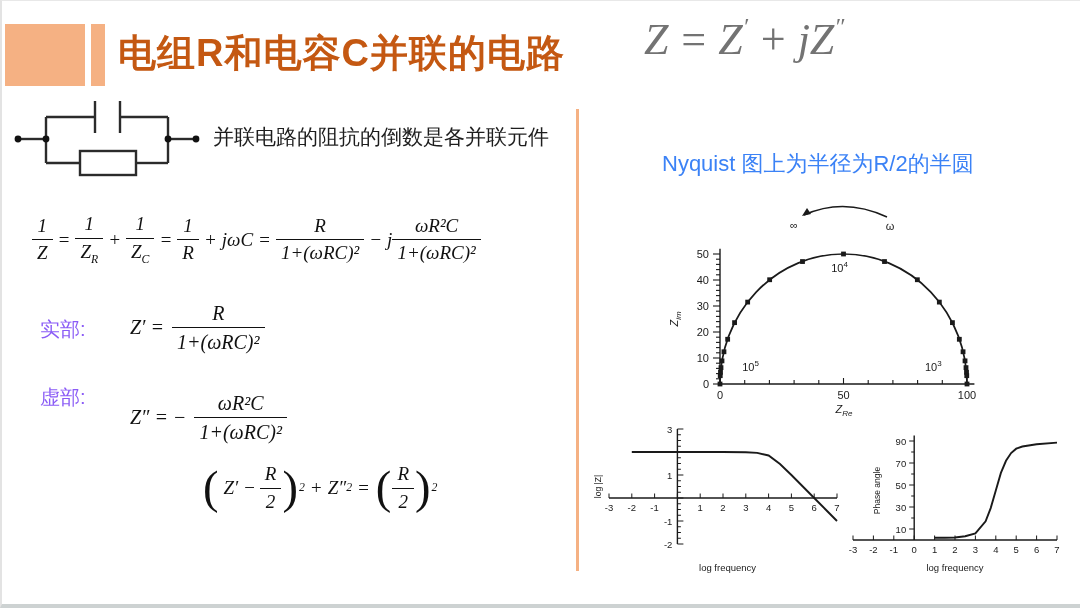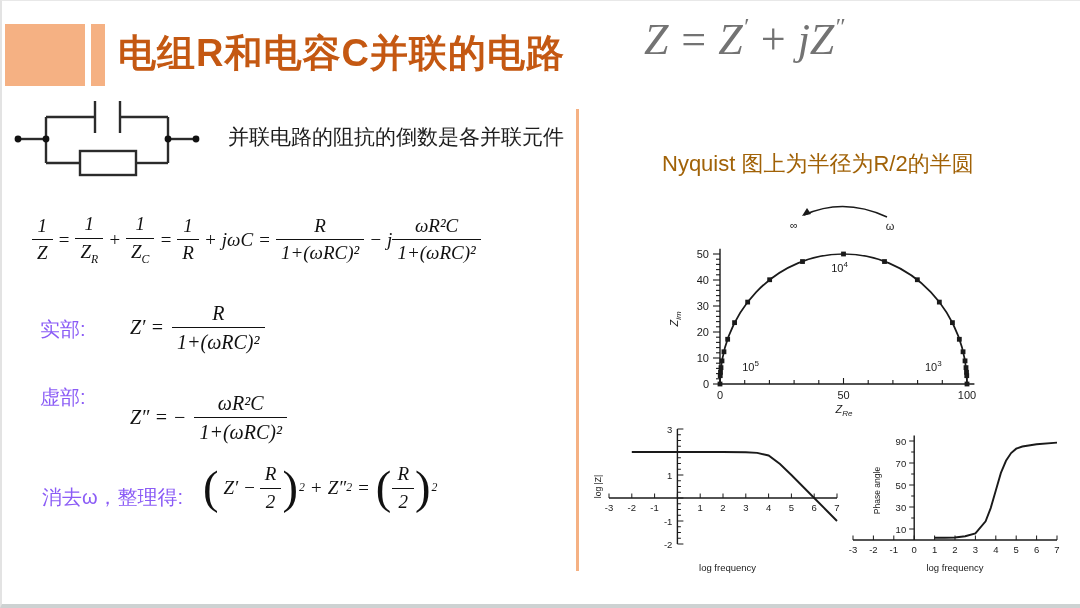--- a/index.html
+++ b/index.html
@@ -21,21 +21,21 @@
   .frac .num{display:block;padding:0 5px 2px;border-bottom:1.4px solid #111;}
   .frac .den{display:block;padding:2px 5px 0;}
   .op{padding:0 5px;}
   sub{font-size:0.62em;}
   .bigp{font-style:normal;font-weight:300;font-size:245%;line-height:0;vertical-align:middle;padding:0 1px;}
   .psup{font-size:62%;vertical-align:1.25em;}
   .cjk-label{font-size:20px;color:#8b5cf6;}
   .note-text{font-size:20px;color:#1d1d1d;white-space:nowrap;}
   .intro{font-size:21px;line-height:1.5;color:#1d1d1d;}
   .divider{background:#F5B183;}
-  .nyq-title{font-size:22px;color:#a16207;white-space:nowrap;}
+  .nyq-title{font-size:22px;color:#3b82f6;white-space:nowrap;}
 </style>
 </head>
 <body>
 
 <div class="slide">
 
   <div class="abs hblock" style="left:3px;top:23px;width:80px;height:62px;"></div>
   <div class="abs hblock" style="left:89px;top:23px;width:14px;height:62px;"></div>
 
   <div class="abs slide-title" style="left:116px;top:27px;">电组R和电容C并联的电路</div>
@@ -59,21 +59,21 @@
       <rect x="70" y="52" width="56" height="24"></rect>
     </g>
     <g fill="#111">
       <circle cx="8" cy="40" r="3.4"></circle>
       <circle cx="36" cy="40" r="3.4"></circle>
       <circle cx="158" cy="40" r="3.4"></circle>
       <circle cx="186" cy="40" r="3.4"></circle>
     </g>
   </svg>
 
-  <div class="abs intro" style="left:226px;top:120px;">
+  <div class="abs intro" style="left:211px;top:120px;">
     <div>并联电路的阻抗的倒数是各并联元件</div>
   </div>
 
   <div class="abs mrow" style="left:30px;top:212px;font-size:19px;">
     <span class="frac">
         <span class="num">1</span>
         <span class="den">Z</span>
       </span>
     <span class="op">=</span>
     <span class="frac">
@@ -116,21 +116,20 @@
 
   <div class="abs cjk-label" style="left:38px;top:383px;">虚部:</div>
   <div class="abs mrow" style="left:128px;top:390px;font-size:20px;">
     <span style="padding-right:8px;">Z″ = −</span>
     <span class="frac">
         <span class="num">ωR²C</span>
         <span class="den">1+(ωRC)²</span>
       </span>
   </div>
 
-  <div class="abs cjk-label" style="left:40px;top:483px;">消去ω，整理得:</div>
   <div class="abs mrow" style="left:200px;top:462px;font-size:19px;">
     <span class="bigp">(</span>
     <span style="padding:0 4px;">Z′ −</span>
     <span class="frac">
         <span class="num">R</span>
         <span class="den">2</span>
       </span>
     <span class="bigp">)</span>
     <span class="psup">2</span>
     <span class="op">+</span>

